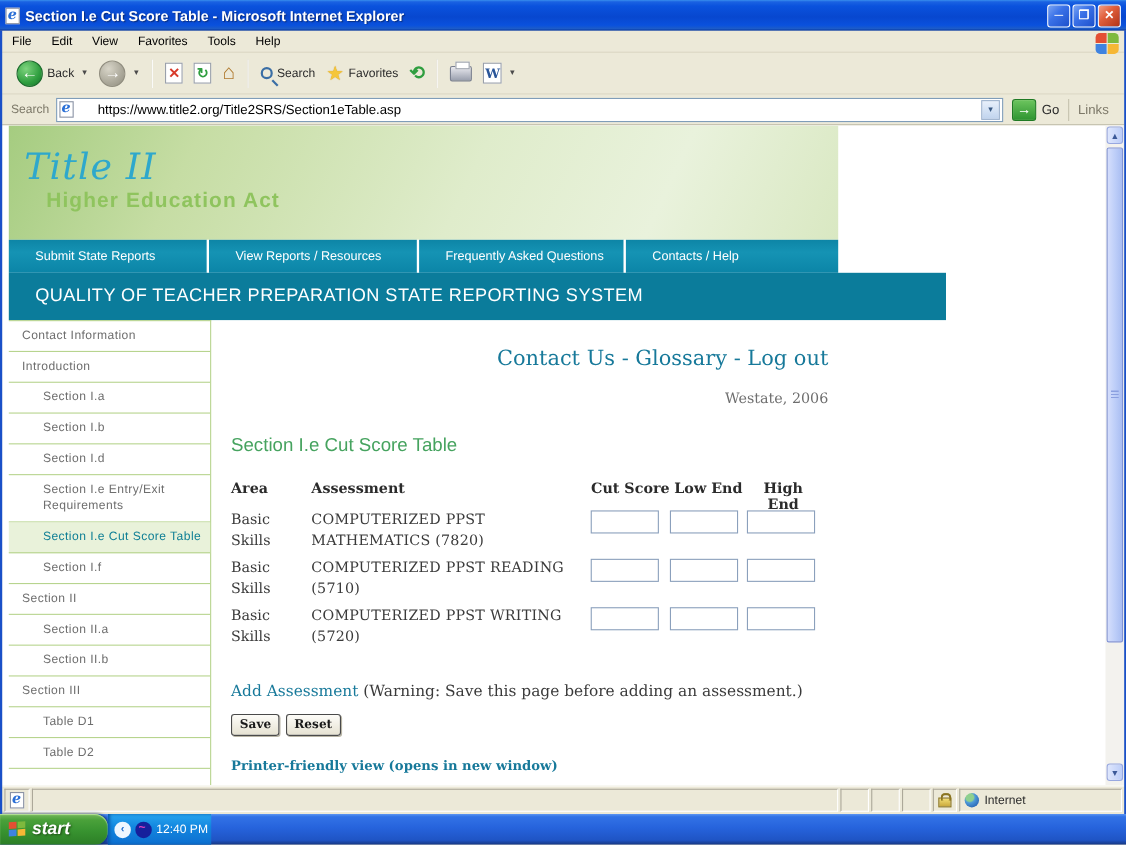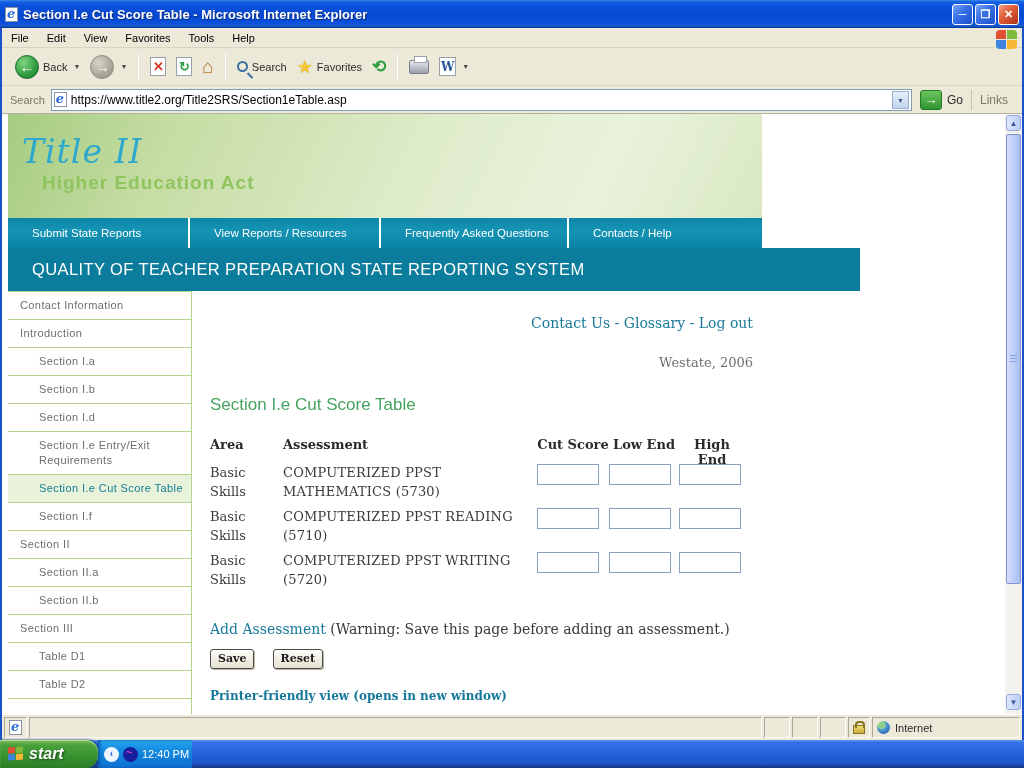--- a/index.html
+++ b/index.html
@@ -64,21 +64,21 @@
   .printer::before { content:""; position:absolute; top:-5px; left:4px; width:11px; height:5px; background:#fff;
     border:1px solid #9aa0aa; }
   .word-ic { width:17px; height:19px; background:#fff; border:1px solid #9aa0aa; color:#2a5699;
     font-family:"DejaVu Serif",serif; font-weight:bold; font-size:12px; text-align:center; line-height:18px; }
 
   
   .addressbar { position:absolute; top:86px; left:2px; width:1020px; height:28px; background:#ece9d8;
     display:flex; align-items:center; border-bottom:1px solid #b8b4a2; padding:0 4px; }
   .addr-label { font-size:11px; color:#7c7868; margin:0 6px 0 4px; }
   .addr-input { flex:1; height:22px; background:#fff; border:1px solid #7f9db9; display:flex; align-items:center;
-    padding:0 2px; gap:4px; }
+    padding:0 2px; gap:22px; }
   .addr-url { font-size:12px; color:#000; flex:1; }
   .addr-drop { width:17px; height:18px; background:linear-gradient(180deg,#e8f0fb,#c0d4ee); border:1px solid #9ab0cc;
     font-size:7px; color:#3a5a84; text-align:center; line-height:17px; }
   .go-btn { display:flex; align-items:center; gap:5px; margin:0 8px; font-size:12px; color:#2b2b2b; }
   .go-ic { width:22px; height:20px; background:linear-gradient(180deg,#6cc45e,#2e9430); border:1px solid #1f7a24;
     border-radius:3px; color:#fff; font-weight:bold; text-align:center; line-height:18px; font-size:13px; }
   .links-lbl { font-size:12px; color:#7c7868; padding:0 10px 0 8px; border-left:1px solid #c6c2ae; height:20px;
     line-height:20px; }
 
   
@@ -101,21 +101,21 @@
     color:#fff; font-size:16.5px; letter-spacing:0.4px; display:flex; align-items:center; padding-left:24px; }
 
   .sidebar { position:absolute; left:6px; top:177px; width:184px; height:423px; border-right:1px solid #b7d48e;
     border-top:1px solid #b7d48e; }
   .side-item { font-size:11px; color:#6e6e6e; letter-spacing:0.4px; padding:6px 4px 6px 12px;
     border-bottom:1px solid #b7d48e; line-height:15px; }
   .side-item.indented { padding-left:31px; }
   .side-item.active { background:#e9f2da; color:#0f7f95; }
 
   .main { position:absolute; left:205px; top:177px; width:556px; height:423px; font-family:"DejaVu Serif",serif; }
-  .top-links { position:absolute; top:24px; right:10px; font-size:14px; color:#17799a; }
+  .top-links { position:absolute; top:24px; right:10px; font-size:19px; color:#17799a; }
   .toplink { color:#17799a; }
   .toplink:not(:last-child)::after { content:" - "; }
   .westate { position:absolute; top:64px; right:10px; font-size:13px; color:#6e6e6e; }
   .heading { position:absolute; top:104px; left:3px; font-family:"Liberation Sans",sans-serif; font-size:17px;
     color:#46a35f; }
 
   .ctable { position:absolute; top:146px; left:3px; width:548px; }
   .trow, .thead { display:grid; grid-template-columns:73px 254px 72px 70px 66px; }
   .thead { font-weight:bold; color:#2b2b2b; font-size:13px; height:26px; }
   .thead .h-num { text-align:center; }
@@ -123,21 +123,21 @@
   .c-area { font-size:13px; color:#3a3a3a; line-height:19px; padding-right:24px; }
   .c-assess { font-size:13px; color:#3a3a3a; line-height:19px; padding-right:14px; letter-spacing:0.2px; }
   .c-in input { width:62px; height:21px; border:1px solid #8ba0bc; background:#fff; font-size:12px; padding:0 3px;
     font-family:"DejaVu Serif",serif; }
 
   .add-line { position:absolute; top:330px; left:3px; font-size:14px; color:#3a3a3a; }
   .add-link { color:#17799a; }
   .btn-row { position:absolute; top:356px; left:3px; }
   .xp-btn { font-family:"DejaVu Serif",serif; font-weight:bold; font-size:11px; color:#1a1a1a;
     background:linear-gradient(180deg,#fdfcf8,#e6e2d2); border:1px solid #4a4a4a; border-radius:3px;
-    padding:2px 7px 3px; margin-right:13px; box-shadow:1px 1px 0 #b9b5a5; }
+    padding:2px 7px 3px; box-shadow:1px 1px 0 #b9b5a5; }
   .printer-link { position:absolute; top:398px; left:3px; font-size:12px; font-weight:bold; color:#17799a; }
 
   
   .scrollbar { position:absolute; right:0; top:0; width:17px; height:600px; background:#f3f2ee; }
   .sb-btn { position:absolute; left:1px; width:15px; height:16px; border:1px solid #98a8e0; border-radius:3px;
     background:linear-gradient(90deg,#dfe7fd,#bccdf8); text-align:center; font-size:8px; line-height:15px; color:#3b5998; }
   .sb-up { top:1px; } .sb-down { bottom:4px; }
   .sb-thumb { position:absolute; left:1px; top:20px; width:15px; height:450px; border:1px solid #8193d6; border-radius:2px;
     background:linear-gradient(90deg,#d5defc 0%,#bccdf8 55%,#a9bdf2 100%); }
   .sb-grip { position:absolute; left:3px; top:50%; width:7px; height:8px; margin-top:-4px;
@@ -326,21 +326,21 @@
         <div>Area</div>
         <div>Assessment</div>
         <div class="h-num">Cut Score</div>
         <div class="h-num">Low End</div>
         <div class="h-num">High End</div>
       </div>
       <div>
 
       <div class="trow">
           <div class="c-area">Basic Skills</div>
-          <div class="c-assess">COMPUTERIZED PPST MATHEMATICS (5730)</div>
+          <div class="c-assess">COMPUTERIZED PPST MATHEMATICS (7820)</div>
           <div class="c-in"><input type="text" value="" style=""></div>
           <div class="c-in"><input type="text" value="" style=""></div>
           <div class="c-in"><input type="text" value="" style=""></div>
         </div>
           <div class="trow">
           <div class="c-area">Basic Skills</div>
           <div class="c-assess">COMPUTERIZED PPST READING (5710)</div>
           <div class="c-in"><input type="text" value="" style=""></div>
           <div class="c-in"><input type="text" value="" style=""></div>
           <div class="c-in"><input type="text" value="" style=""></div>

